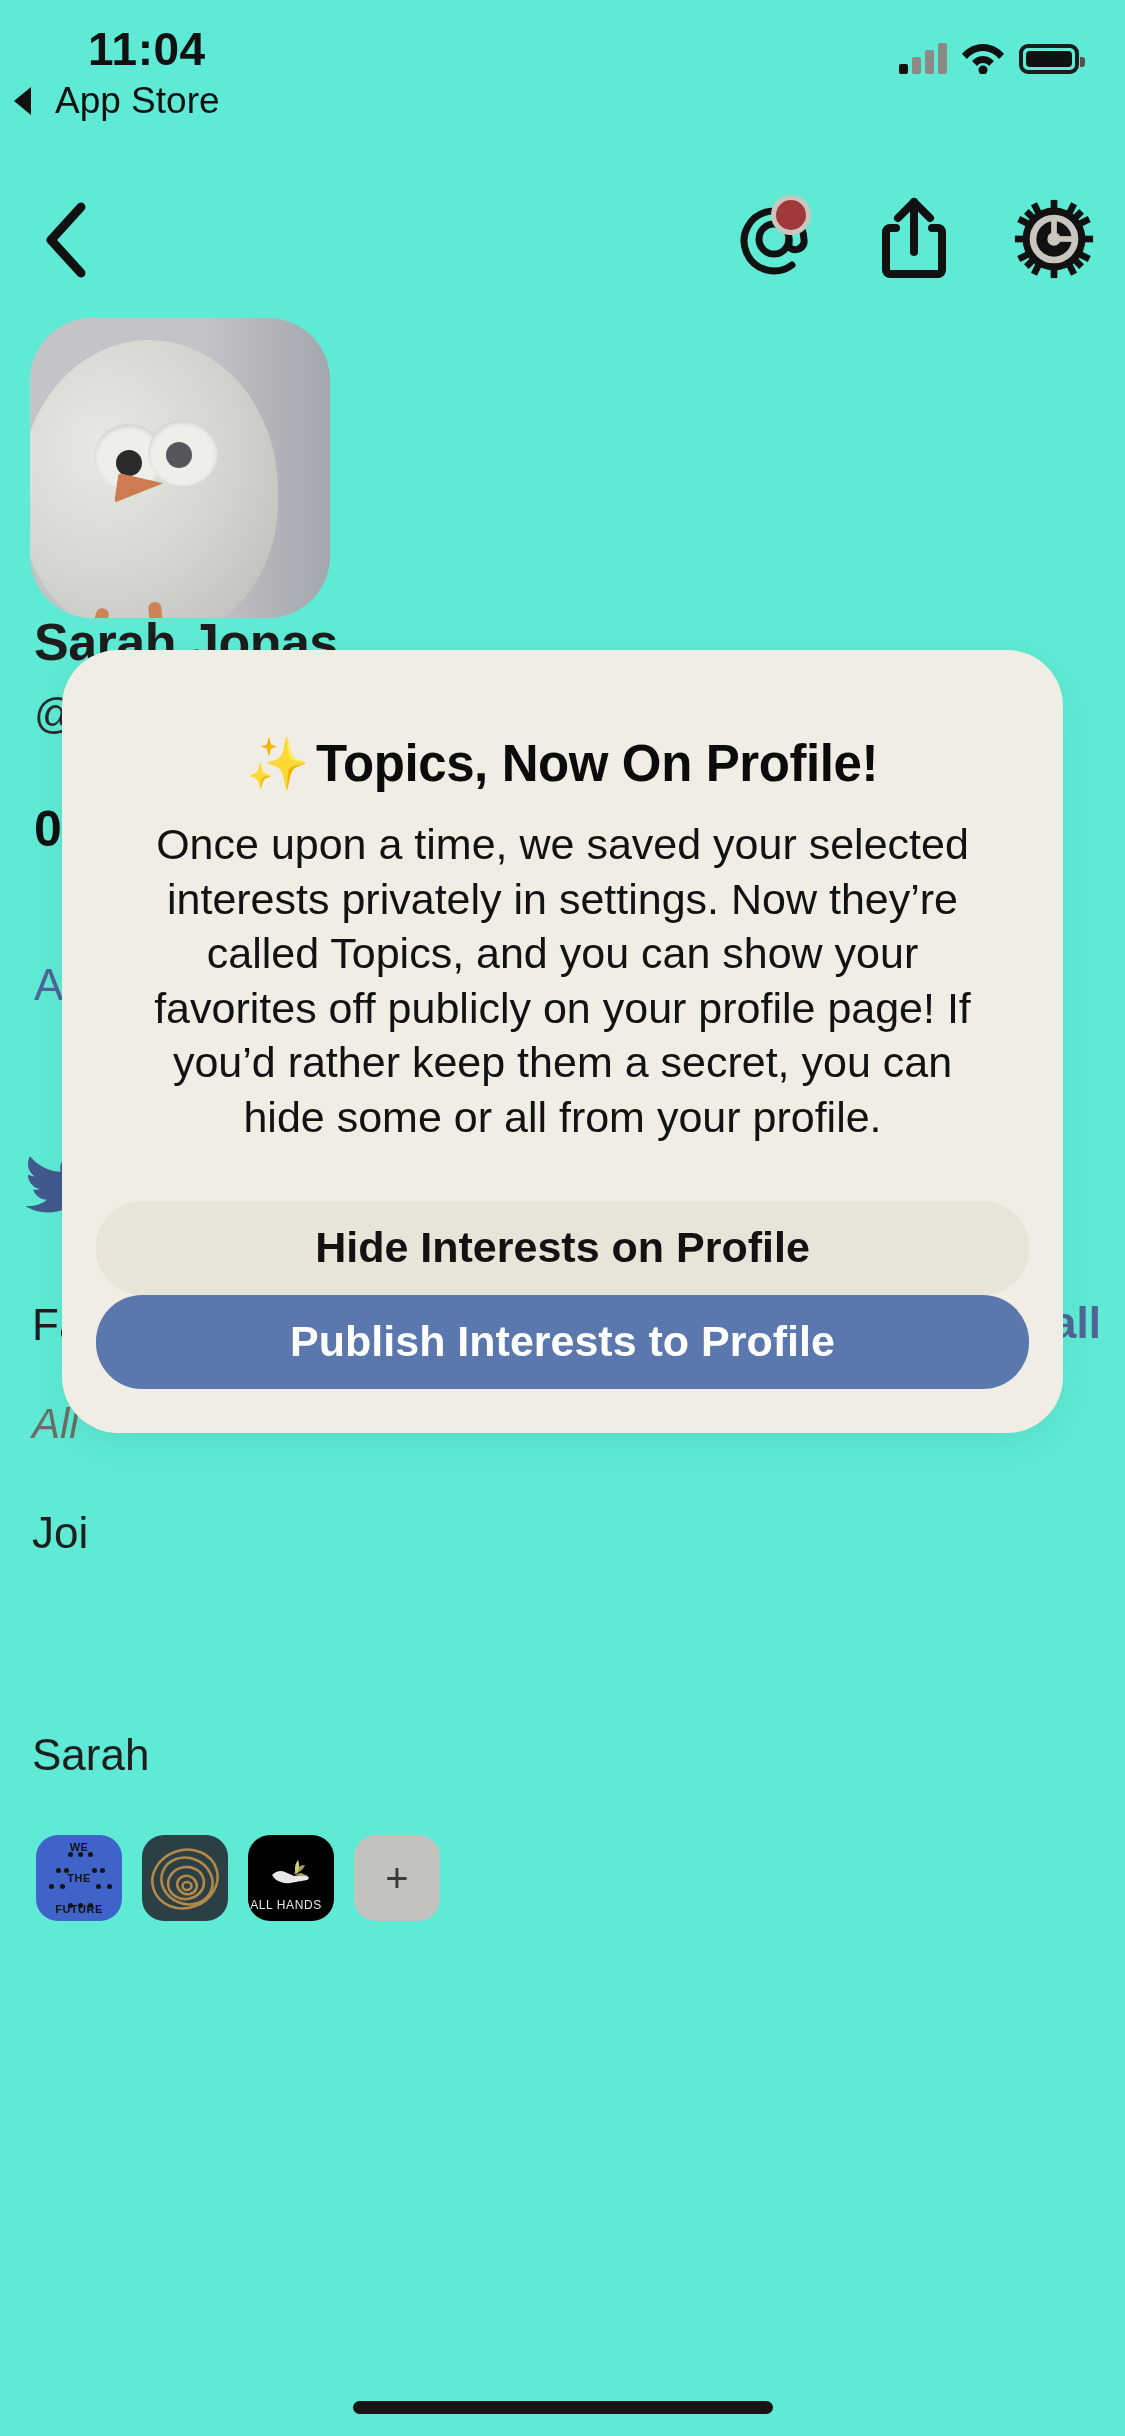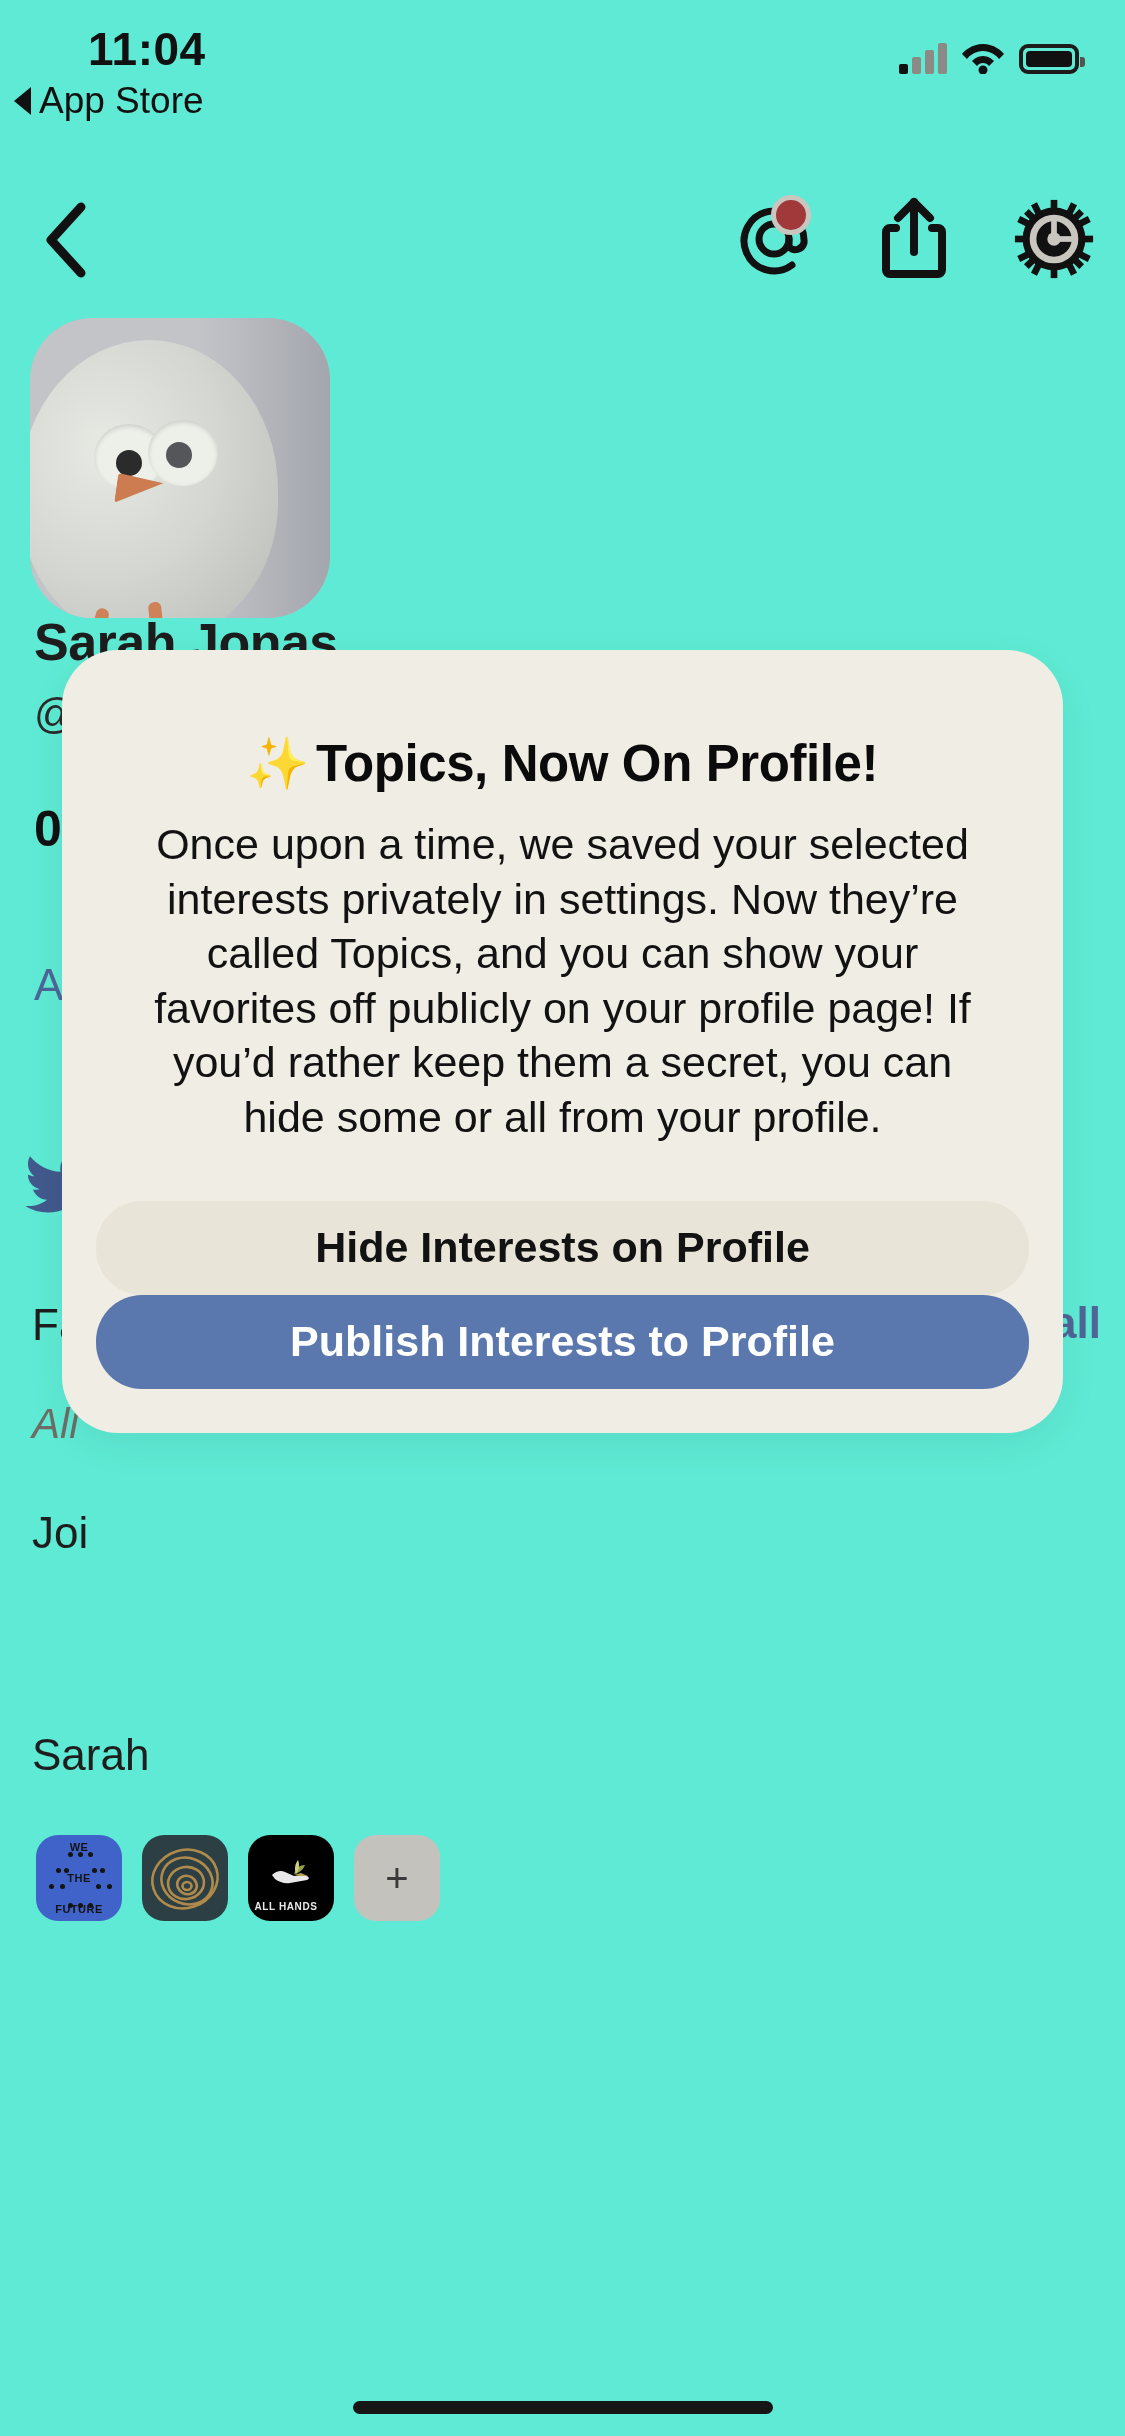--- a/index.html
+++ b/index.html
@@ -36,21 +36,21 @@
   }
   .status-backapp {
     position: absolute;
     left: 14px;
     top: 80px;
     font-size: 37px;
     font-weight: 500;
     color: #111111;
     display: flex;
     align-items: center;
-    gap: 8px;
+    gap: 24px;
   }
   .tri-left {
     width: 0; height: 0;
     border-top: 14px solid transparent;
     border-bottom: 14px solid transparent;
     border-right: 17px solid #111111;
     display: inline-block;
   }
   .status-right {
     position: absolute;
@@ -301,22 +301,22 @@
     border-radius: 50%;
     background: #141414;
   }
   .comm-2 { background: #2c3f45; }
   .comm-2 svg { position: absolute; left: 0; top: 0; }
   .comm-3 { background: #000000; }
   .comm-3 .ah-label {
     position: absolute;
     bottom: 9px; left: 0; right: 10px;
     text-align: center;
-    font-size: 10px;
-    font-weight: 700;
+    font-size: 12px;
+    font-weight: 400;
     color: #e8e8e8;
     letter-spacing: 0.6px;
   }
   .comm-3 .hand {
     position: absolute;
     left: 22px; top: 20px;
     width: 42px; height: 30px;
   }
   .comm-add {
     width: 86px; height: 86px;

